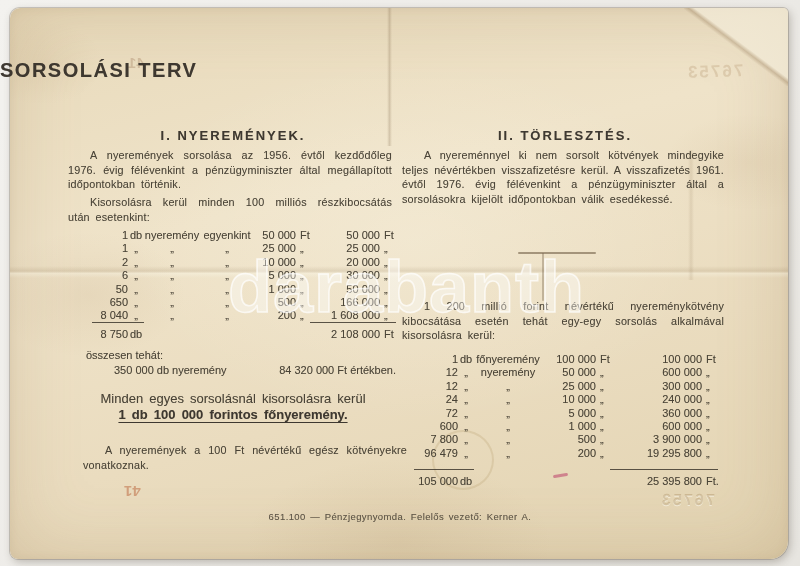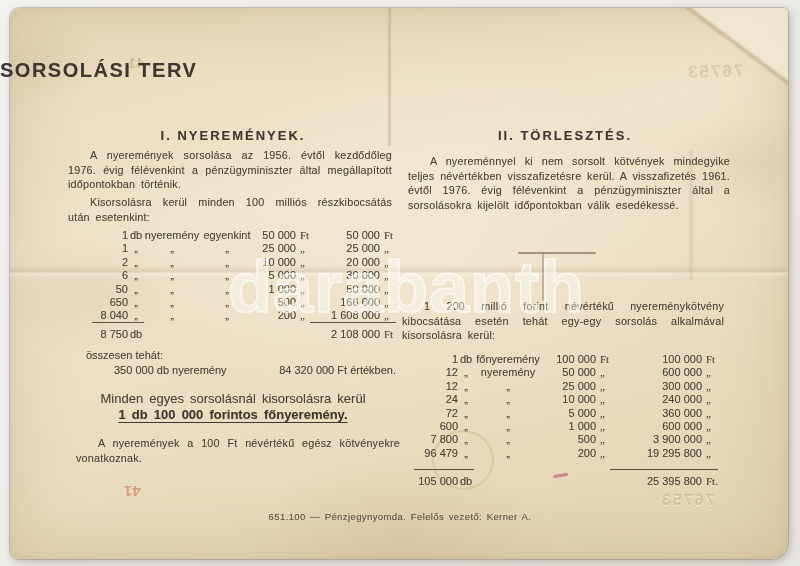--- a/index.html
+++ b/index.html
@@ -84,21 +84,21 @@
   .indent{text-indent:22px;}
 
   
   .ptable{display:grid; font-size:11px; line-height:13.4px; word-spacing:0;}
   .ptable span{white-space:nowrap;}
   .cols-left{grid-template-columns:36px 16px 56px 54px 42px 14px 70px 16px; width:304px;}
   .cols-right{grid-template-columns:44px 16px 68px 54px 14px 92px 16px; width:304px;}
   .c-num{text-align:right;}
   .c-d{text-align:center;}
   .c-name{text-align:center;}
-  .c-ft{text-align:left; padding-left:4px;font-family:Liberation Serif, serif;}
+  .c-ft{text-align:left; padding-left:4px;}
   .c-tot{text-align:right;}
   .totals{font-weight:normal;}
   .totals [data-cell]{padding-top:5px;}
   .totals.cols-left [data-cell="0"],
   .totals.cols-left [data-cell="1"],
   .totals.cols-left [data-cell="6"],
   .totals.cols-left [data-cell="7"]{border-top:1.4px solid rgba(62,56,46,0.85);}
   .totals.cols-right [data-cell="0"],
   .totals.cols-right [data-cell="1"],
   .totals.cols-right [data-cell="5"],
@@ -222,26 +222,26 @@
 
       <div class="abs sum-label" style="left:18px; top:349px;">összesen tehát:</div>
       <div class="abs sum-row" style="left:46px; top:364px; width:282px;">
         <span>350 000 db nyeremény</span>
         <span>84 320 000 Ft értékben.</span>
       </div>
 
       <div class="abs note1" style="left:0; top:391px;">Minden egyes sorsolásnál kisorsolásra kerül</div>
       <div class="abs note2" style="left:0; top:407px;">1 db 100 000 forintos főnyeremény.</div>
 
-      <p class="abs para indent" style="left:0; top:428px; width:324px; margin:8px;">A nyeremények a 100 Ft névértékű egész kötvényekre vonatkoznak.</p>
+      <p class="abs para indent" style="left:0; top:428px; width:324px; margin:15px;">A nyeremények a 100 Ft névértékű egész kötvényekre vonatkoznak.</p>
     </section>
 
     <section class="col right">
       <div class="abs sec-head">II. TÖRLESZTÉS.</div>
-      <p class="abs para indent" style="left:0; top:148px; width:322px; margin:6px;">A nyereménnyel ki nem sorsolt kötvények mindegyike teljes névértékben visszafizetésre kerül. A visszafizetés 1961. évtől 1976. évig félévenkint a pénzügyminiszter által a sorsolásokra kijelölt időpontokban válik esedékessé.</p>
+      <p class="abs para indent" style="left:0; top:148px; width:322px; margin:0;">A nyereménnyel ki nem sorsolt kötvények mindegyike teljes névértékben visszafizetésre kerül. A visszafizetés 1961. évtől 1976. évig félévenkint a pénzügyminiszter által a sorsolásokra kijelölt időpontokban válik esedékessé.</p>
       <p class="abs para indent" style="left:0; top:299px; width:322px; margin:0;">1 200 millió forint névértékű nyereménykötvény kibocsátása esetén tehát egy-egy sorsolás alkalmával kisorsolásra kerül:</p>
 
       <div class="abs ptable cols-right" style="left:12px; top:353px;">
 
           <span class="c-num" data-cell="0">1</span>
           <span class="c-d" data-cell="1">db</span>
           <span class="c-name" data-cell="2">főnyeremény</span>
           <span class="c-num" data-cell="3">100 000</span>
           <span class="c-ft" data-cell="4">Ft</span>
           <span class="c-tot" data-cell="5">100 000</span>

